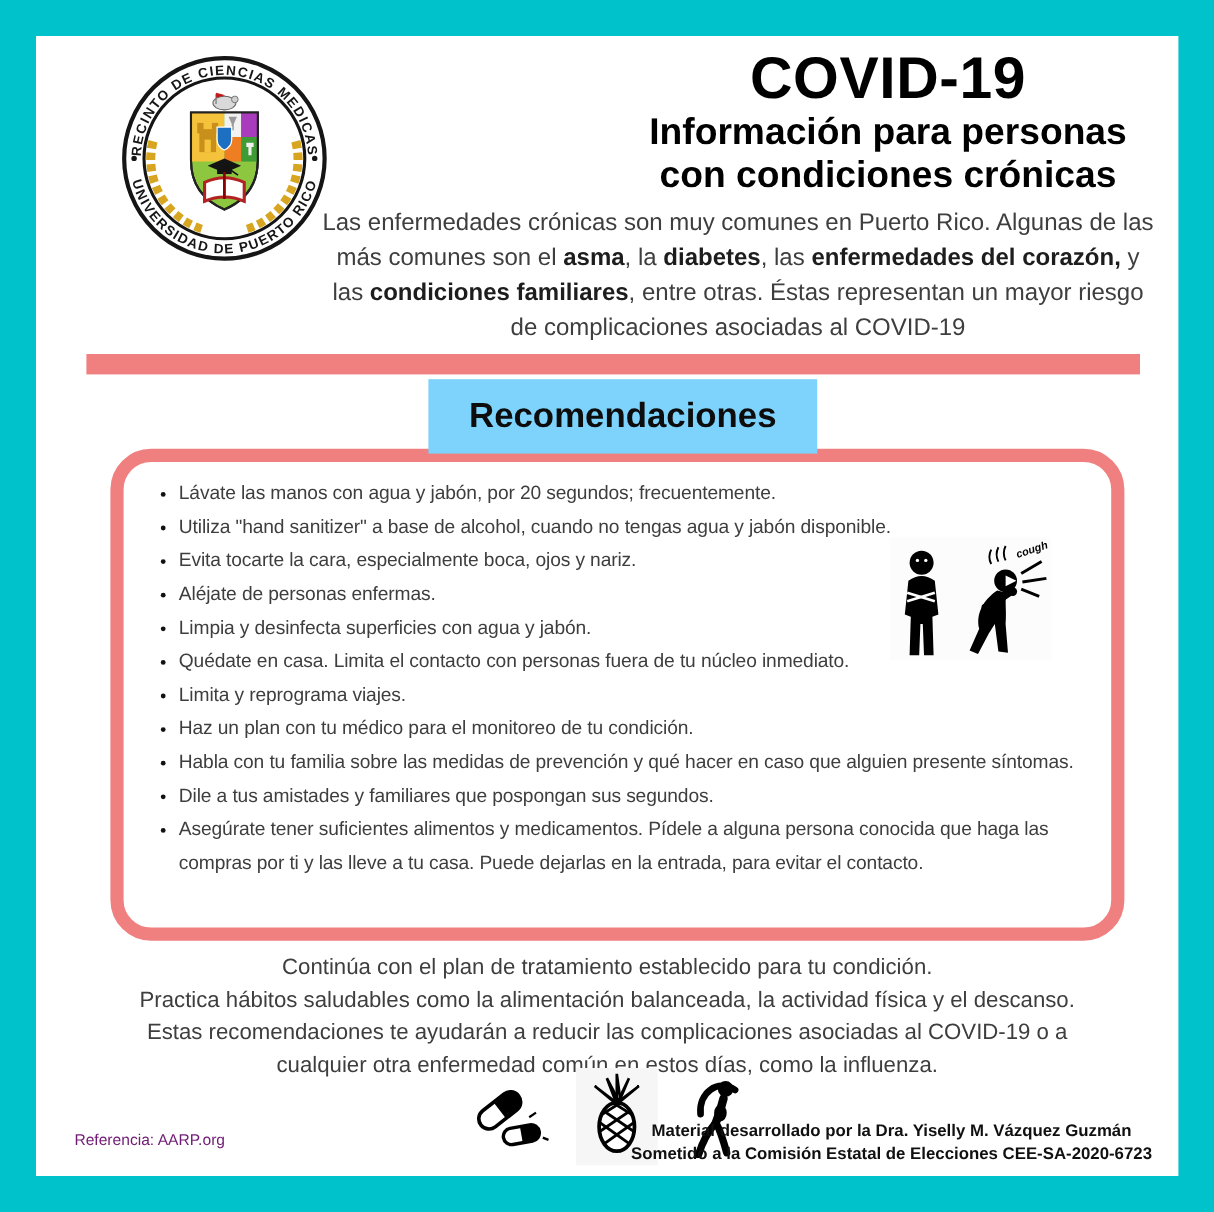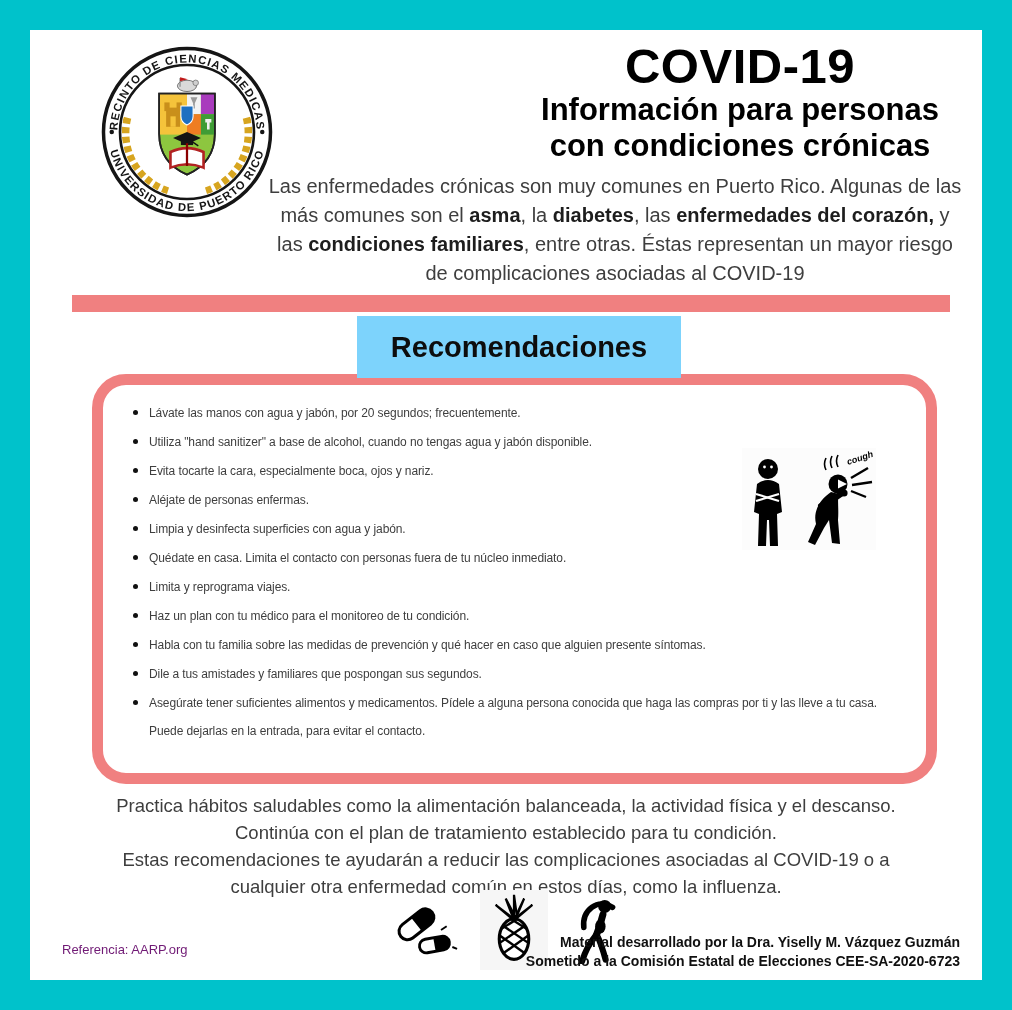--- a/index.html
+++ b/index.html
@@ -20,37 +20,37 @@
 
   .accent-bar { position:absolute; left:42px; top:265px; width:878px; height:17px; background:#f08080; }
 
   .reco-label { position:absolute; left:327px; top:286px; width:324px; height:62px; background:#7dd3fc;
                 display:flex; align-items:center; justify-content:center; z-index:3;
                 font-size:29px; font-weight:bold; color:#0d0d0d; }
 
   .reco-box { position:absolute; left:62px; top:344px; width:845px; height:410px; background:#fff;
               border:11px solid #f08080; border-radius:34px; z-index:2; }
   .reco-box ul { margin:13px 14px 0 46px; }
-  .reco-box li { font-size:12px; line-height:28px; color:#3e3e3e; letter-spacing:-0.1px;
+  .reco-box li { font-size:16px; line-height:28px; color:#3e3e3e; letter-spacing:-0.1px;
                  list-style:disc; }
   .reco-box li::marker { color:#111; font-size:15px; }
 
   .cough-icon-wrap { position:absolute; left:712px; top:418px; width:134px; height:102px;
                      background:rgba(252,252,252,0.88); z-index:4; }
 
   .closing { position:absolute; left:58px; top:762px; width:836px; text-align:center;
              font-size:18.5px; line-height:27px; color:#3e3e3e; }
 
   .icons-row { position:absolute; left:0; top:860px; width:952px; display:flex;
                justify-content:center; align-items:center; gap:22px; }
   .pineapple-tile { background:#f6f6f6; padding:3px 6px; }
 
   .footer-ref { position:absolute; left:32px; top:912px; font-size:13px; color:#701a75; }
 
-  .footer-credit { position:absolute; right:22px; top:903px; text-align:right;
+  .footer-credit { position:absolute; right:22px; top:903px; text-align:center;
                    font-size:14px; font-weight:bold; line-height:19px; color:#101010; }
 </style>
 </head>
 <body>
 
 <div class="canvas">
   <div class="page">
 
     <svg class="logo" viewBox="0 0 200 200">
       <circle cx="100" cy="100" r="96" fill="#ffffff" stroke="#151515" stroke-width="4"></circle>
@@ -154,22 +154,22 @@
         <path d="M109,43 L124,49" stroke="#000" stroke-width="2.4"></path>
 
         <path d="M84,10 q-3,6 0,12" stroke="#000" stroke-width="1.6" fill="none"></path>
         <path d="M90,8 q-3,6 0,12" stroke="#000" stroke-width="1.6" fill="none"></path>
         <path d="M96,7 q-3,6 0,12" stroke="#000" stroke-width="1.6" fill="none"></path>
         <text x="106" y="17" font-size="9" font-style="italic" font-weight="bold" transform="rotate(-18 106 17)">cough</text>
       </svg>
     </div>
 
     <div class="closing">
+      <div>Continúa con el plan de tratamiento establecido para tu condición.</div>
       <div>Practica hábitos saludables como la alimentación balanceada, la actividad física y el descanso.</div>
-      <div>Continúa con el plan de tratamiento establecido para tu condición.</div>
       <div>Estas recomendaciones te ayudarán a reducir las complicaciones asociadas al COVID-19 o a cualquier otra enfermedad común en estos días, como la influenza.</div>
     </div>
 
     <div class="icons-row">
       <svg width="68" height="58" viewBox="0 0 72 60">
         <g transform="rotate(-38 28 24)">
           <rect x="7" y="15" width="42" height="18" rx="9" fill="#fff" stroke="#000" stroke-width="3.2"></rect>
           <path d="M28,15 h12 a9,9 0 0 1 0,18 h-12 z" fill="#000"></path>
         </g>
         <g transform="rotate(-10 48 45)">

